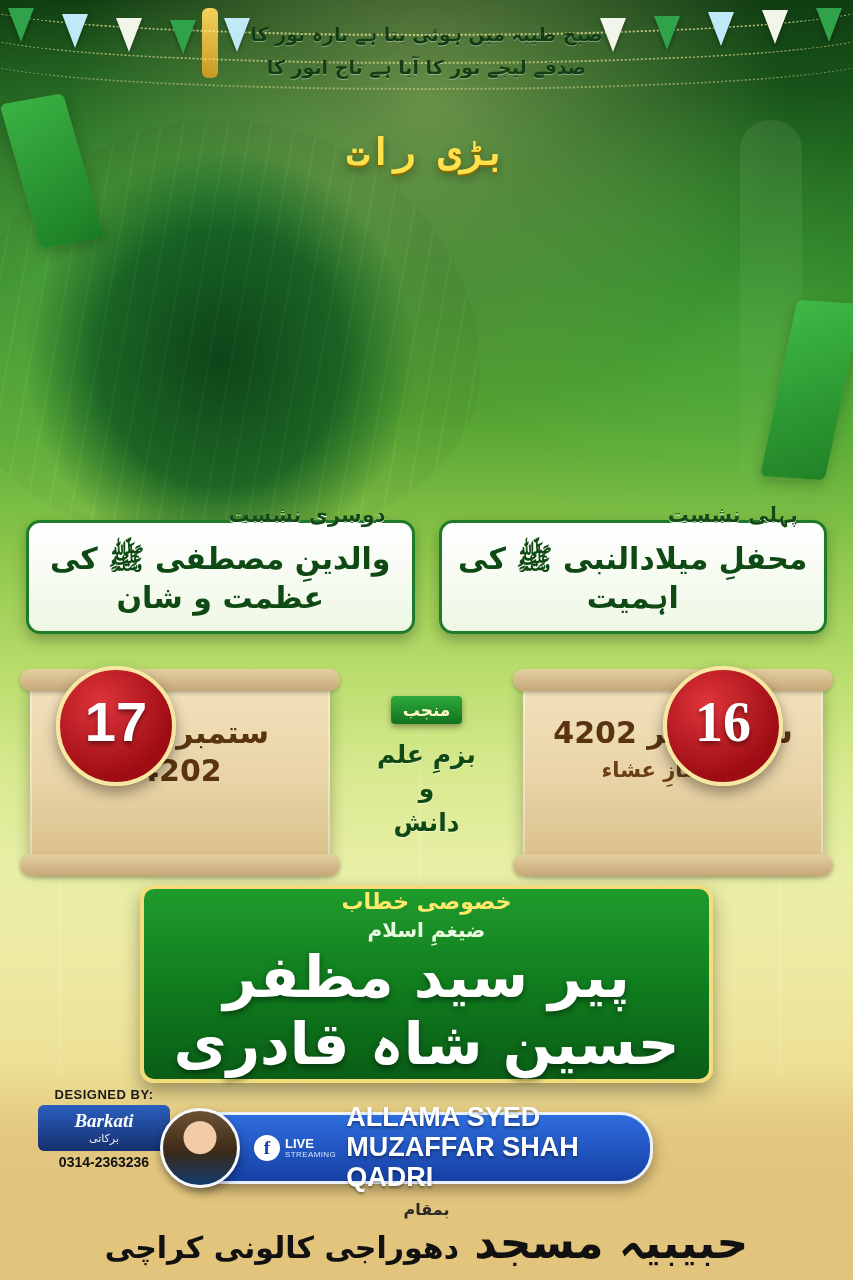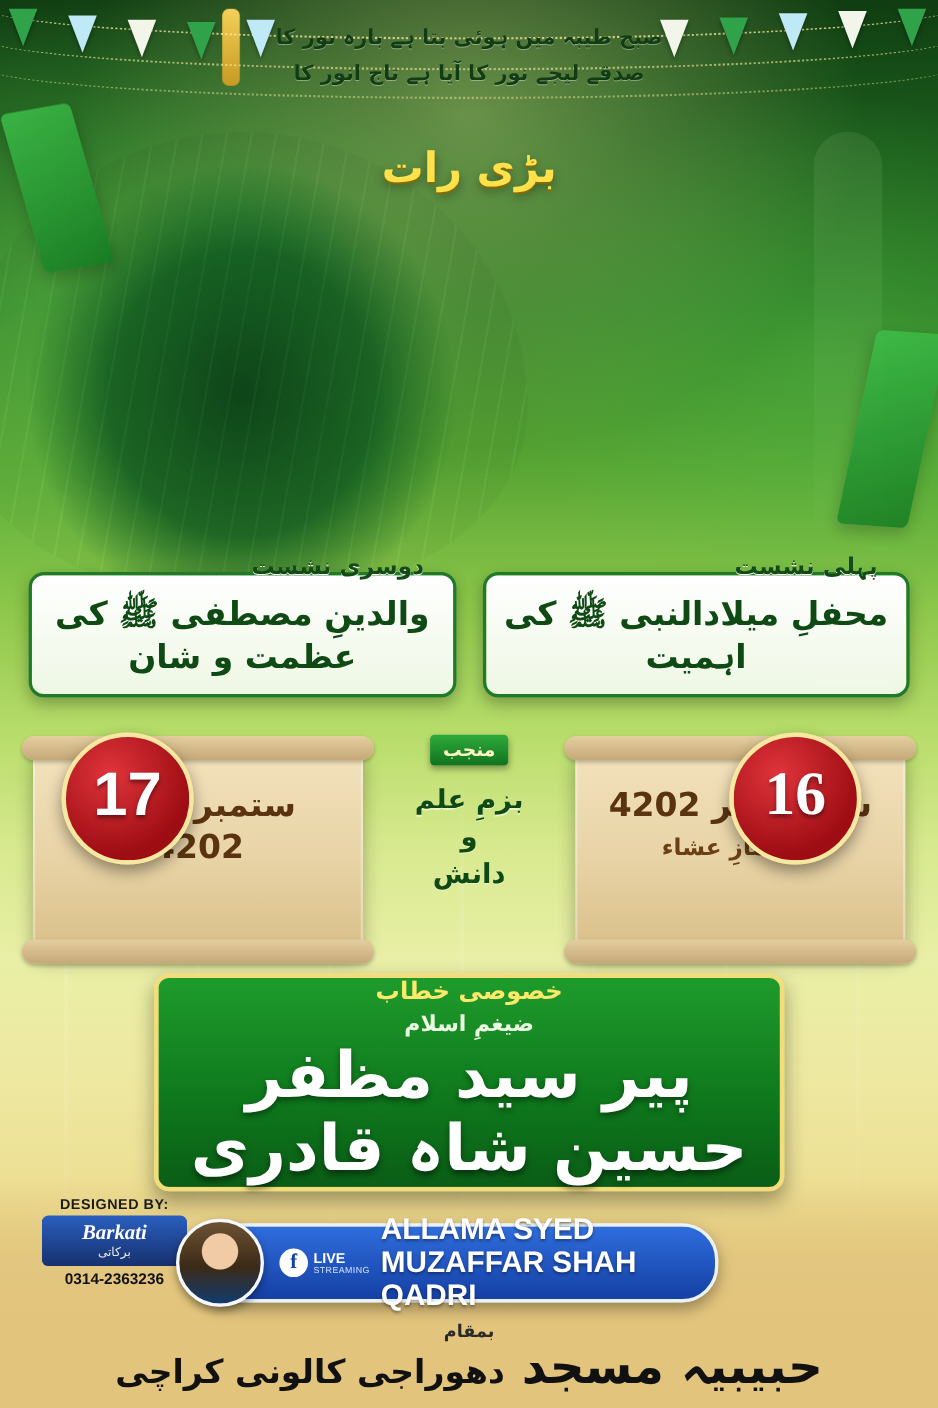--- a/index.html
+++ b/index.html
@@ -188,20 +188,21 @@
       0 0 2px #ffe98a,
       0 4px 0 #8d0f14,
       0 8px 18px rgba(0,0,0,.45);
   }
   .title-sub {
     margin-top: 10px;
     font-size: 38px;
     font-weight: bold;
     color: #ffe14c;
     text-shadow: 0 2px 0 #8a6a00, 0 4px 10px rgba(0,0,0,.4);
+    font-family: Liberation Mono, monospace;
   }
 
   
   .sessions {
     position: absolute;
     top: 520px;
     left: 26px;
     right: 26px;
     display: flex;
     flex-direction: row-reverse;
@@ -309,20 +310,21 @@
   }
   .mid-tag .ribbon {
     display: inline-block;
     background: linear-gradient(180deg, #2eaa3c, #11721d);
     color: #fff8c6;
     font-size: 17px;
     font-weight: bold;
     padding: 4px 12px;
     border-radius: 4px;
     box-shadow: 0 3px 6px rgba(0,0,0,.35);
+    margin-top: 28px;
   }
   .mid-tag .lines {
     margin-top: 14px;
     font-size: 25px;
     font-weight: bold;
     color: #0f4a15;
     line-height: 1.35;
     text-shadow: 0 1px 0 rgba(255,255,255,.5);
   }
 

